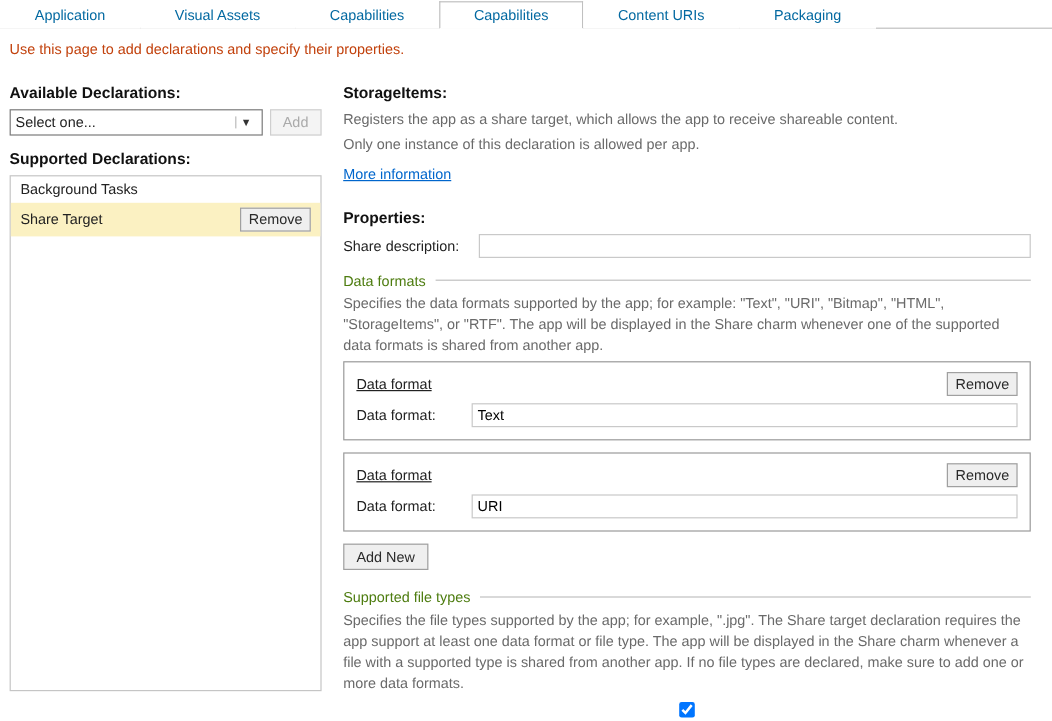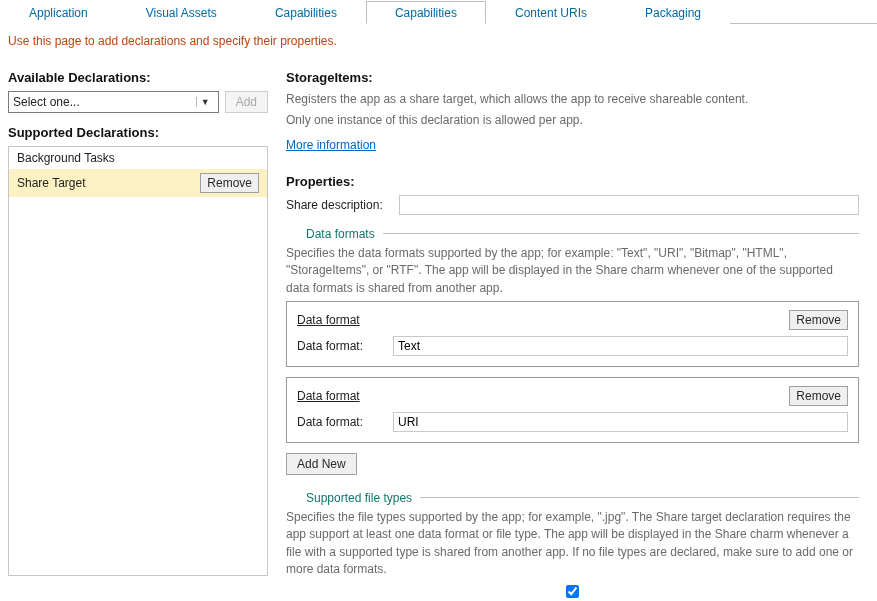--- a/index.html
+++ b/index.html
@@ -143,21 +143,21 @@
     padding: 2px 4px;
     font-family: inherit;
     font-size: 12px;
   }
   .group-header {
     display: flex;
     align-items: center;
     gap: 8px;
     margin: 12px 0 4px 0;
   }
-  .group-header .gh-title { color: #0f766e; white-space: nowrap; margin-left: 20px; }
+  .group-header .gh-title { color: #4d7c0f; white-space: nowrap; }
   .group-header .gh-line { flex: 1; height: 1px; background: #c0c0c0; }
   .data-format-box {
     border: 1px solid #9a9a9a;
     padding: 8px 10px 10px 10px;
     margin-bottom: 10px;
   }
   .df-header {
     display: flex;
     align-items: center;
     justify-content: space-between;

